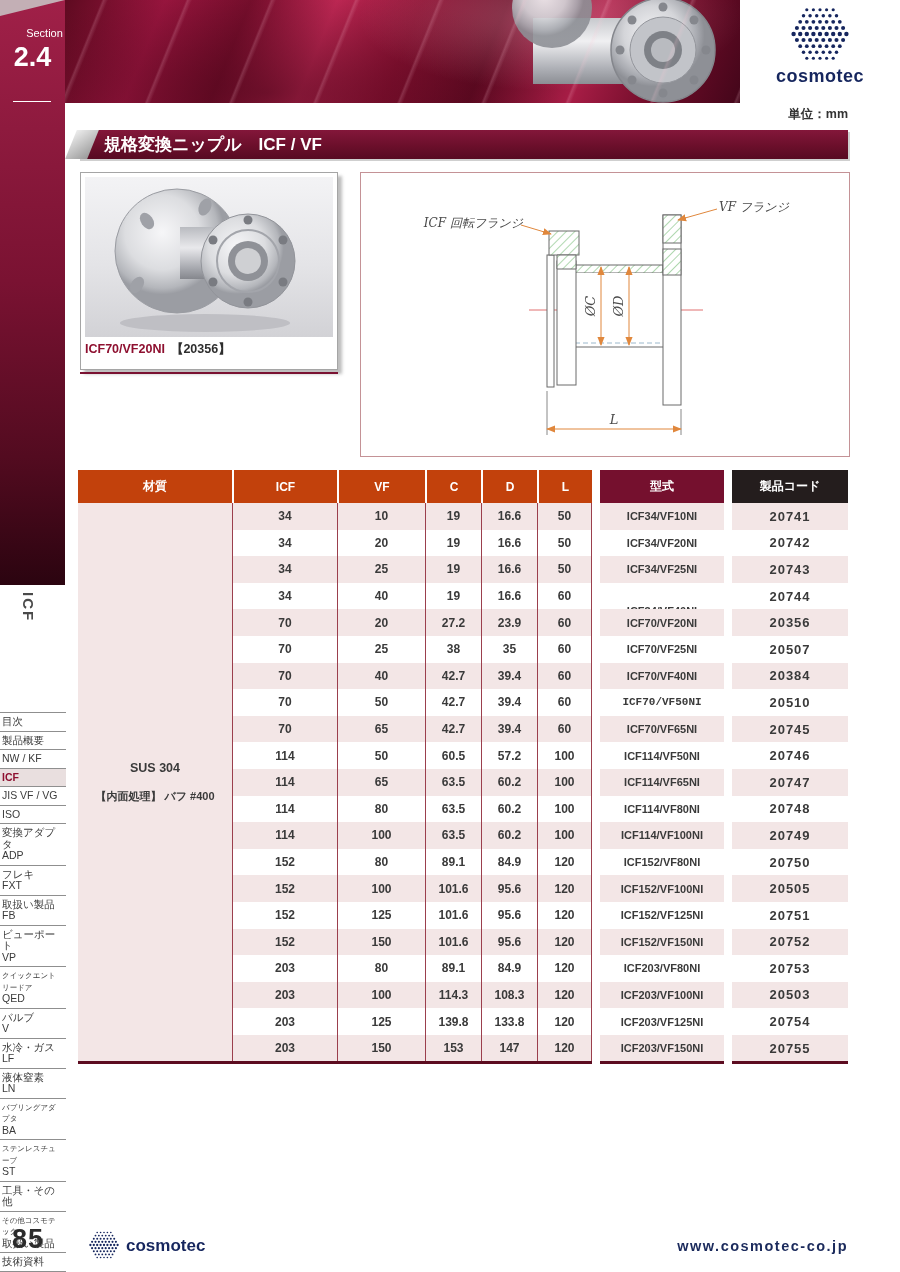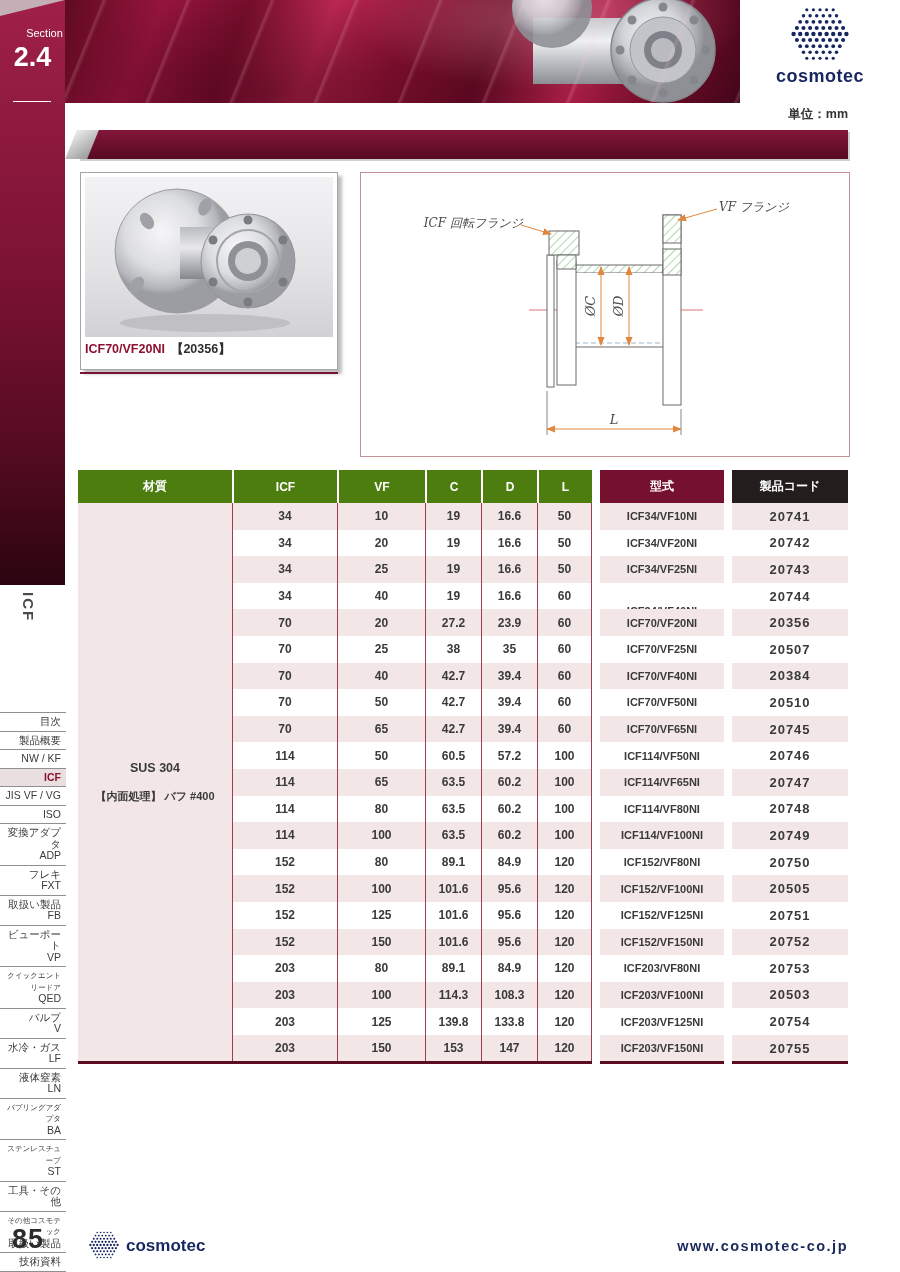--- a/index.html
+++ b/index.html
@@ -14,21 +14,21 @@
   .section-label{left:0;top:27px;width:65px;text-align:center;color:#fff;font-size:11px;padding-left:12px;}
   .section-num{left:0;top:42px;width:65px;text-align:center;color:#fff;font-size:27px;font-weight:bold;}
   .section-rule{left:13px;top:101px;width:38px;height:1px;background:#fff;}
   .side-tab-text{left:50%;transform:translateX(-50%);top:124px;color:#fff;font-size:19px;font-weight:bold;
     writing-mode:vertical-rl;text-orientation:upright;letter-spacing:6px;}
   .side-cat{left:20px;top:592px;color:#4a4a4a;font-size:15px;font-weight:bold;
     writing-mode:vertical-rl;letter-spacing:2px;}
 
   
   .nav{left:0;top:712px;width:66px;border-top:1px solid #8f8f8f;}
-  .nav-item{border-bottom:1px solid #8f8f8f;padding:3px 5px 3px 2px;text-align:right;
+  .nav-item{border-bottom:1px solid #8f8f8f;padding:3px 5px 3px 2px;text-align:left;
     color:#3b3b3b;font-size:10.5px;line-height:11.5px;cursor:pointer;}
   .nav-item .l1,.nav-item .l2{display:block;}
   .nav-item.small .l1{font-size:7.5px;}
   .nav-item.active{background:#e9dfdf;color:#8e1030;font-weight:bold;}
   .page-num{left:12px;top:1224px;font-size:27px;font-weight:bold;color:#2b2b2b;letter-spacing:1px;}
 
   
   .banner{left:65px;top:0;width:675px;height:103px;overflow:hidden;
     background:
       radial-gradient(ellipse 320px 120px at 72% 18%,rgba(255,170,190,.35),transparent 60%),
@@ -59,21 +59,21 @@
   .cap-code{color:#2e2e2e;padding-left:6px;}
   .photo-underline{left:80px;top:372px;width:258px;height:2px;background:#7a1232;}
 
   
   .diagram-box{left:360px;top:172px;width:488px;height:283px;background:#fff;border:1px solid #c49296;}
 
   
   .table-wrap{left:78px;top:470px;width:770px;}
   .grid{display:grid;grid-template-columns:154px 105px 88px 56px 56px 55px 8px 124px 8px 116px;
     grid-template-rows:33px repeat(21,26.6px);}
-  .th{background:#4d7c0f;color:#fff;font-size:12px;font-weight:bold;
+  .th{background:#c2410c;color:#fff;font-size:12px;font-weight:bold;
     display:flex;align-items:center;justify-content:center;grid-row:1;}
   .th.sep{border-left:2px solid #fff;}
   .th.dark{background:#75102e;}
   .th.black{background:#241d1d;}
   .td{display:flex;align-items:center;justify-content:center;
     font-size:12px;font-weight:bold;color:#3a3a3a;}
   .td.pink{background:#f3e6e6;}
   .td.bl{border-left:1px solid #9b3f4d;}
   .td.br{border-right:1px solid #9b3f4d;}
   .td.model{font-size:11px;}
@@ -274,20 +274,21 @@
       <circle cx="80" cy="56.288" r="1.584" fill="#16265e"></circle>
       <circle cx="86.6" cy="56.288" r="1.584" fill="#16265e"></circle>
       <circle cx="93.2" cy="56.288" r="1.584" fill="#16265e"></circle>
     </svg>
   <div class="logo-wordmark">cosmotec</div>
 </div>
 <div class="abs unit-label">単位：mm</div>
 
 <div class="abs title-bar">
   <div class="title-accent"></div>
+  <div class="title-text">規格変換ニップル　ICF / VF</div>
 </div>
 
 <div class="abs photo-box">
   <div class="photo-img">
     <svg width="248" height="160">
       <defs>
         <radialGradient id="disc" cx="38%" cy="35%">
           <stop offset="0%" stop-color="#f6f6f8"></stop>
             <stop offset="60%" stop-color="#dcdde0"></stop>
           <stop offset="90%" stop-color="#b4b6bb"></stop>
@@ -432,21 +433,21 @@
       <div class="td pink bl" style="grid-area: 8 / 4;">42.7</div>
       <div class="td pink bl" style="grid-area: 8 / 5;">39.4</div>
       <div class="td pink bl br" style="grid-area: 8 / 6;">60</div>
       <div class="td pink model" style="grid-area: 8 / 8;">ICF70/VF40NI</div>
       <div class="td pink code" style="grid-area: 8 / 10;">20384</div>
       <div class="td bl" style="grid-area: 9 / 2;">70</div>
       <div class="td bl" style="grid-area: 9 / 3;">50</div>
       <div class="td bl" style="grid-area: 9 / 4;">42.7</div>
       <div class="td bl" style="grid-area: 9 / 5;">39.4</div>
       <div class="td bl br" style="grid-area: 9 / 6;">60</div>
-      <div class="td model" style="grid-area: 9 / 8;">ICF70/VF50NI</div>
+      <div class="td model" style="grid-area: 9 / 8; font-family: Liberation Mono, monospace;">ICF70/VF50NI</div>
       <div class="td code" style="grid-area: 9 / 10;">20510</div>
       <div class="td pink bl" style="grid-area: 10 / 2;">70</div>
       <div class="td pink bl" style="grid-area: 10 / 3;">65</div>
       <div class="td pink bl" style="grid-area: 10 / 4;">42.7</div>
       <div class="td pink bl" style="grid-area: 10 / 5;">39.4</div>
       <div class="td pink bl br" style="grid-area: 10 / 6;">60</div>
       <div class="td pink model" style="grid-area: 10 / 8;">ICF70/VF65NI</div>
       <div class="td pink code" style="grid-area: 10 / 10;">20745</div>
       <div class="td bl" style="grid-area: 11 / 2;">114</div>
       <div class="td bl" style="grid-area: 11 / 3;">50</div>

